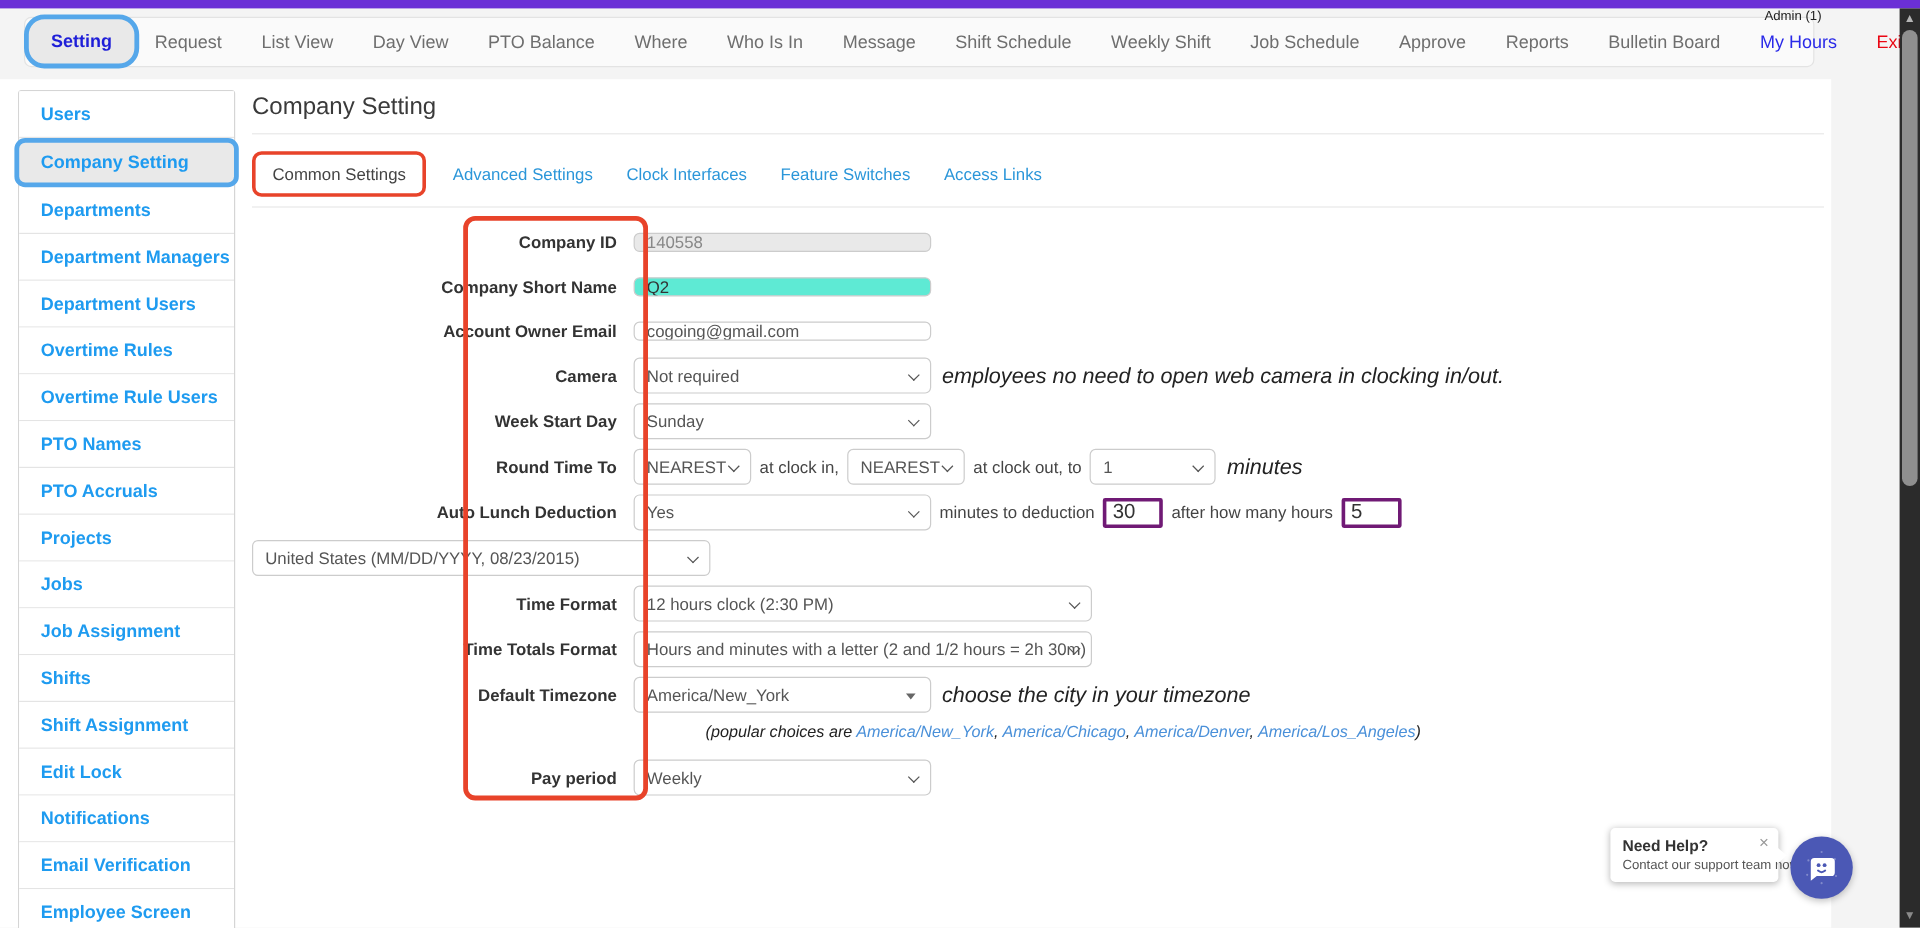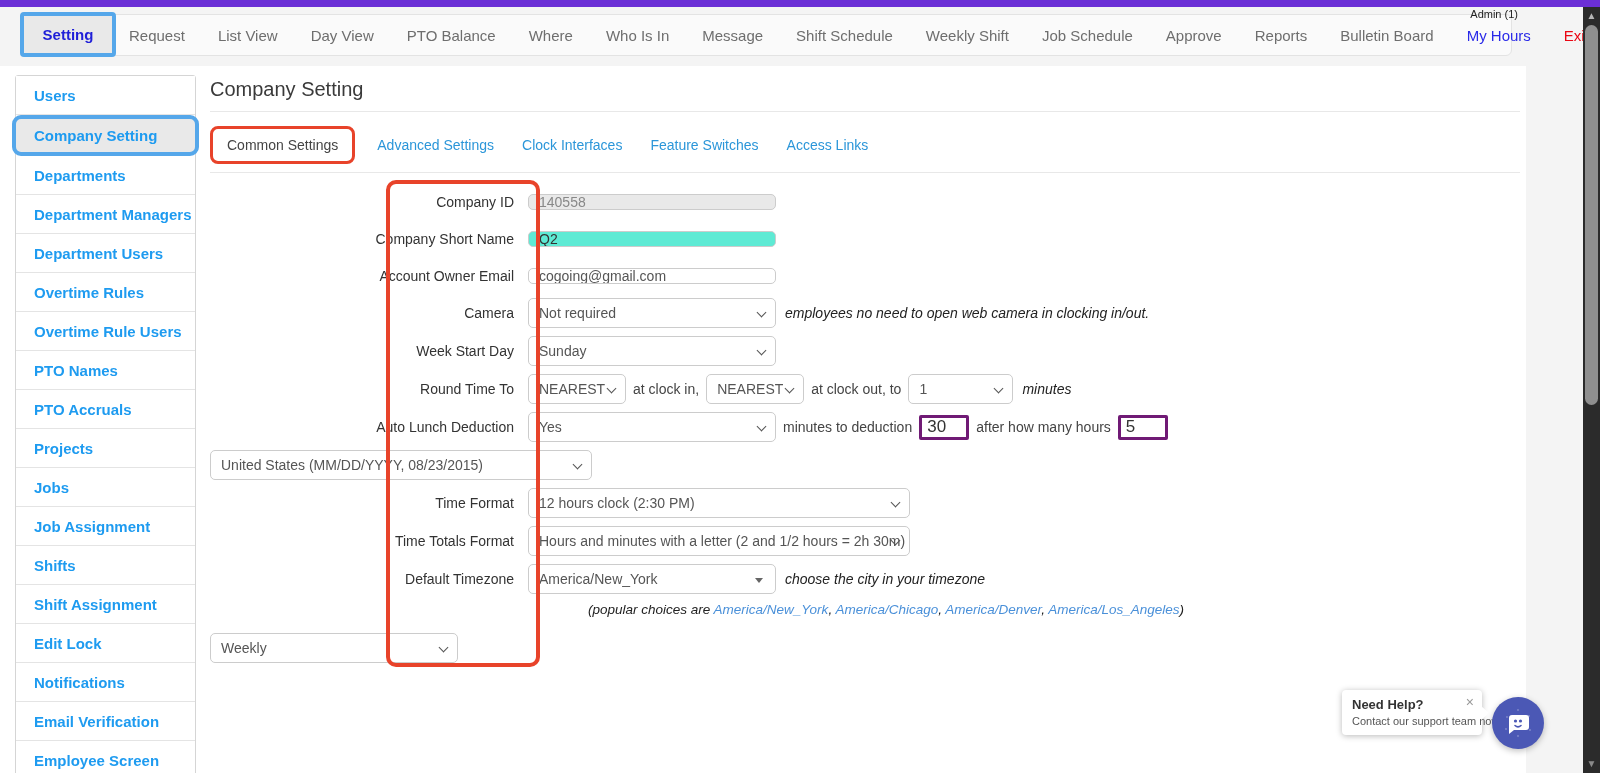--- a/index.html
+++ b/index.html
@@ -6,21 +6,21 @@
   html,body { width:1600px; height:773px; overflow:hidden;
     font-family:"Liberation Sans", sans-serif; background:#f4f4f4; }
 
   
   .top-strip { position:absolute; left:0; top:0; width:1600px; height:7px; background:#6b2fd6; z-index:40; }
   .admin-label { position:absolute; top:8px; right:82px; font-size:11px; color:#222; z-index:41; }
   .navbar { position:absolute; left:20px; top:14px; width:1492px; height:42px;
     background:#fafafa; border:1px solid #e3e3e3; border-radius:6px;
     display:flex; align-items:center; padding-left:108px; z-index:10; }
   .setting-btn { position:absolute; left:20px; top:12px; width:96px; height:45px;
-    background:#e9e9e9; border:4px solid #55a7ea; border-radius:4px;
+    background:#e9e9e9; border:4px solid #55a7ea; border-radius:17px;
     display:flex; align-items:center; justify-content:center;
     font-weight:bold; font-size:15px; color:#1f1fd8; z-index:12; cursor:pointer; }
   .nav-item { font-size:15px; color:#6e6e6e; margin-right:33px; white-space:nowrap; cursor:pointer; }
   .nav-item.myhours { color:#2a2ae8; }
   .nav-item.exit { color:#ea0613; margin-right:12px; }
 
   
   .content-panel { position:absolute; left:0; top:66px; width:1526px; height:707px; background:#ffffff; }
 
   
@@ -42,35 +42,35 @@
     font-size:14px; color:#444; margin-right:22px; cursor:pointer; }
   .tab-link { font-size:14px; color:#2b96d9; margin-right:28px; cursor:pointer; }
   .rule2 { border:none; border-top:1px solid #e8e8e8; margin-top:8px; }
 
   
   .form { margin-top:14px; position:relative; }
   .red-box { position:absolute; left:176px; top:-7px; width:154px; height:487px;
     border:4px solid #e8432a; border-radius:10px; pointer-events:none; z-index:5; }
   .frow { display:flex; align-items:center; margin-bottom:8px; min-height:29px; }
   .flabel { width:318px; padding-right:14px; text-align:right;
-    font-size:14px; font-weight:normal; color:#333; flex:none; }
+    font-size:14px; font-weight:bold; color:#333; flex:none; }
   .tbox { height:16px; border:1px solid #ccc; border-radius:5px; background:#fff;
     font-size:14px; color:#555; padding:0 10px; font-family:Liberation Sans, sans-serif; }
   .w248 { width:248px; } .w382 { width:382px; }
   .tbox:disabled, .tbox.disabled { background:#e9e9e9; color:#888; }
   .tbox.autofill { background:#5eead4; color:#333; }
   .selbox { position:relative; height:30px; border:1px solid #ccc; border-radius:5px;
     background:#fff; font-size:14px; color:#555; display:flex; align-items:center;
     padding:0 26px 0 10px; cursor:pointer; white-space:nowrap; overflow:hidden; }
   .chev { position:absolute; right:10px; top:10px; width:7px; height:7px;
     border-right:1.6px solid #555; border-bottom:1.6px solid #555; transform:rotate(45deg); }
   .caret { position:absolute; right:12px; top:13px; width:0; height:0;
     border-left:4px solid transparent; border-right:4px solid transparent; border-top:5px solid #666; }
   .inline-txt { font-size:14px; color:#444; margin:0 7px; white-space:nowrap; }
-  .hint { font-size:14px; color:#222; font-style:italic; margin-left:9px; white-space:nowrap;text-align:right; }
+  .hint { font-size:18px; color:#222; font-style:italic; margin-left:9px; white-space:nowrap;text-align:right; }
   .smallnum { width:50px; height:25px; border:3px solid #701a75; border-radius:2px;
     font-size:17px; color:#333; padding:0 5px; font-family:"Liberation Sans",sans-serif; }
   .popular-line { margin:2px 0 8px 378px; font-size:13.5px; font-style:italic; color:#222; }
   .popular-line a { color:#4a90d9; text-decoration:none; cursor:pointer; }
   .payperiod { margin-top:16px; }
 
   
   .help-card { position:absolute; right:118px; bottom:38px; width:140px; background:#fff;
     border-radius:4px; box-shadow:0 1px 6px rgba(0,0,0,.28); padding:7px 10px 8px 10px; z-index:30; }
   .help-card:after { content:""; position:absolute; right:-7px; top:16px; width:0; height:0;
@@ -247,20 +247,21 @@
         <div class="selbox w248">
           <span>America/New_York</span>
           <span class="caret"></span>
         </div>
         <span class="hint">choose the city in your timezone</span>
       </div>
 
       <div class="popular-line"><span>(popular choices are </span><a>America/New_York</a><span>, </span><a>America/Chicago</a><span>, </span><a>America/Denver</a><span>, </span><a>America/Los_Angeles</a><span>)</span></div>
 
       <div class="frow payperiod">
+        <div class="flabel">Pay period</div>
         <div class="selbox w248">
           <span>Weekly</span>
           <span class="chev"></span>
         </div>
       </div>
     </div>
   </div>
 </div>
 
 <div class="help-card">

